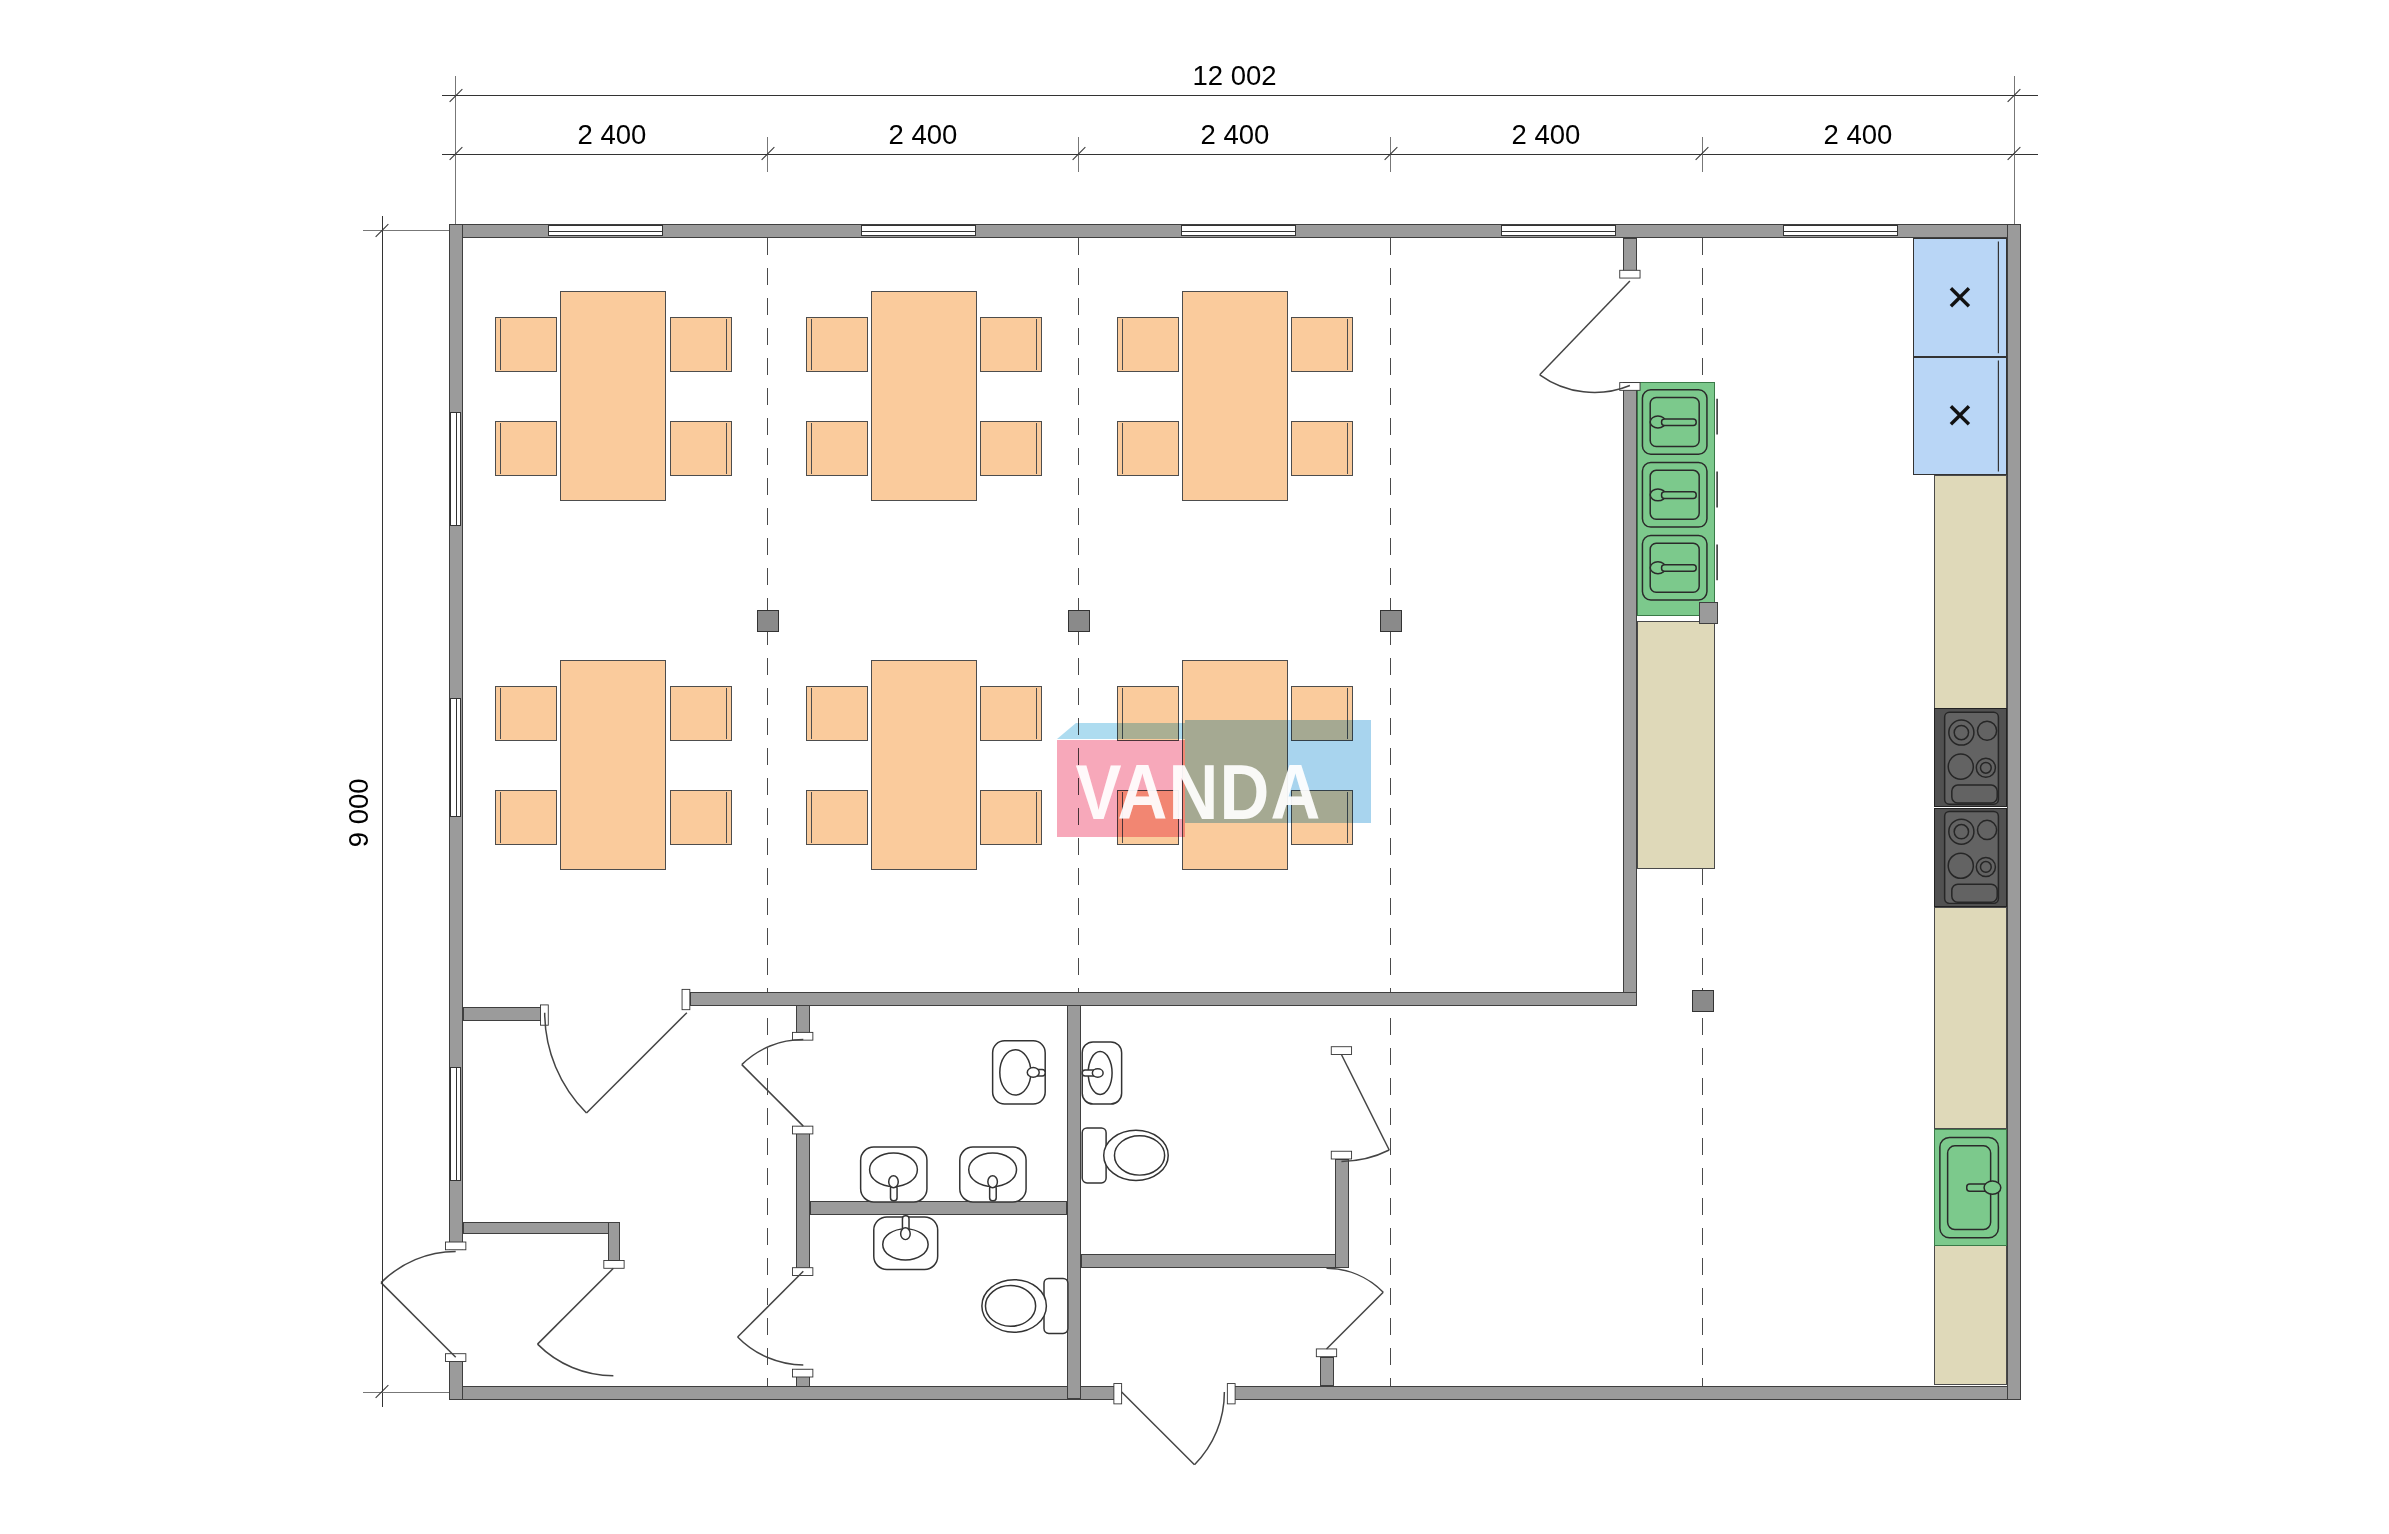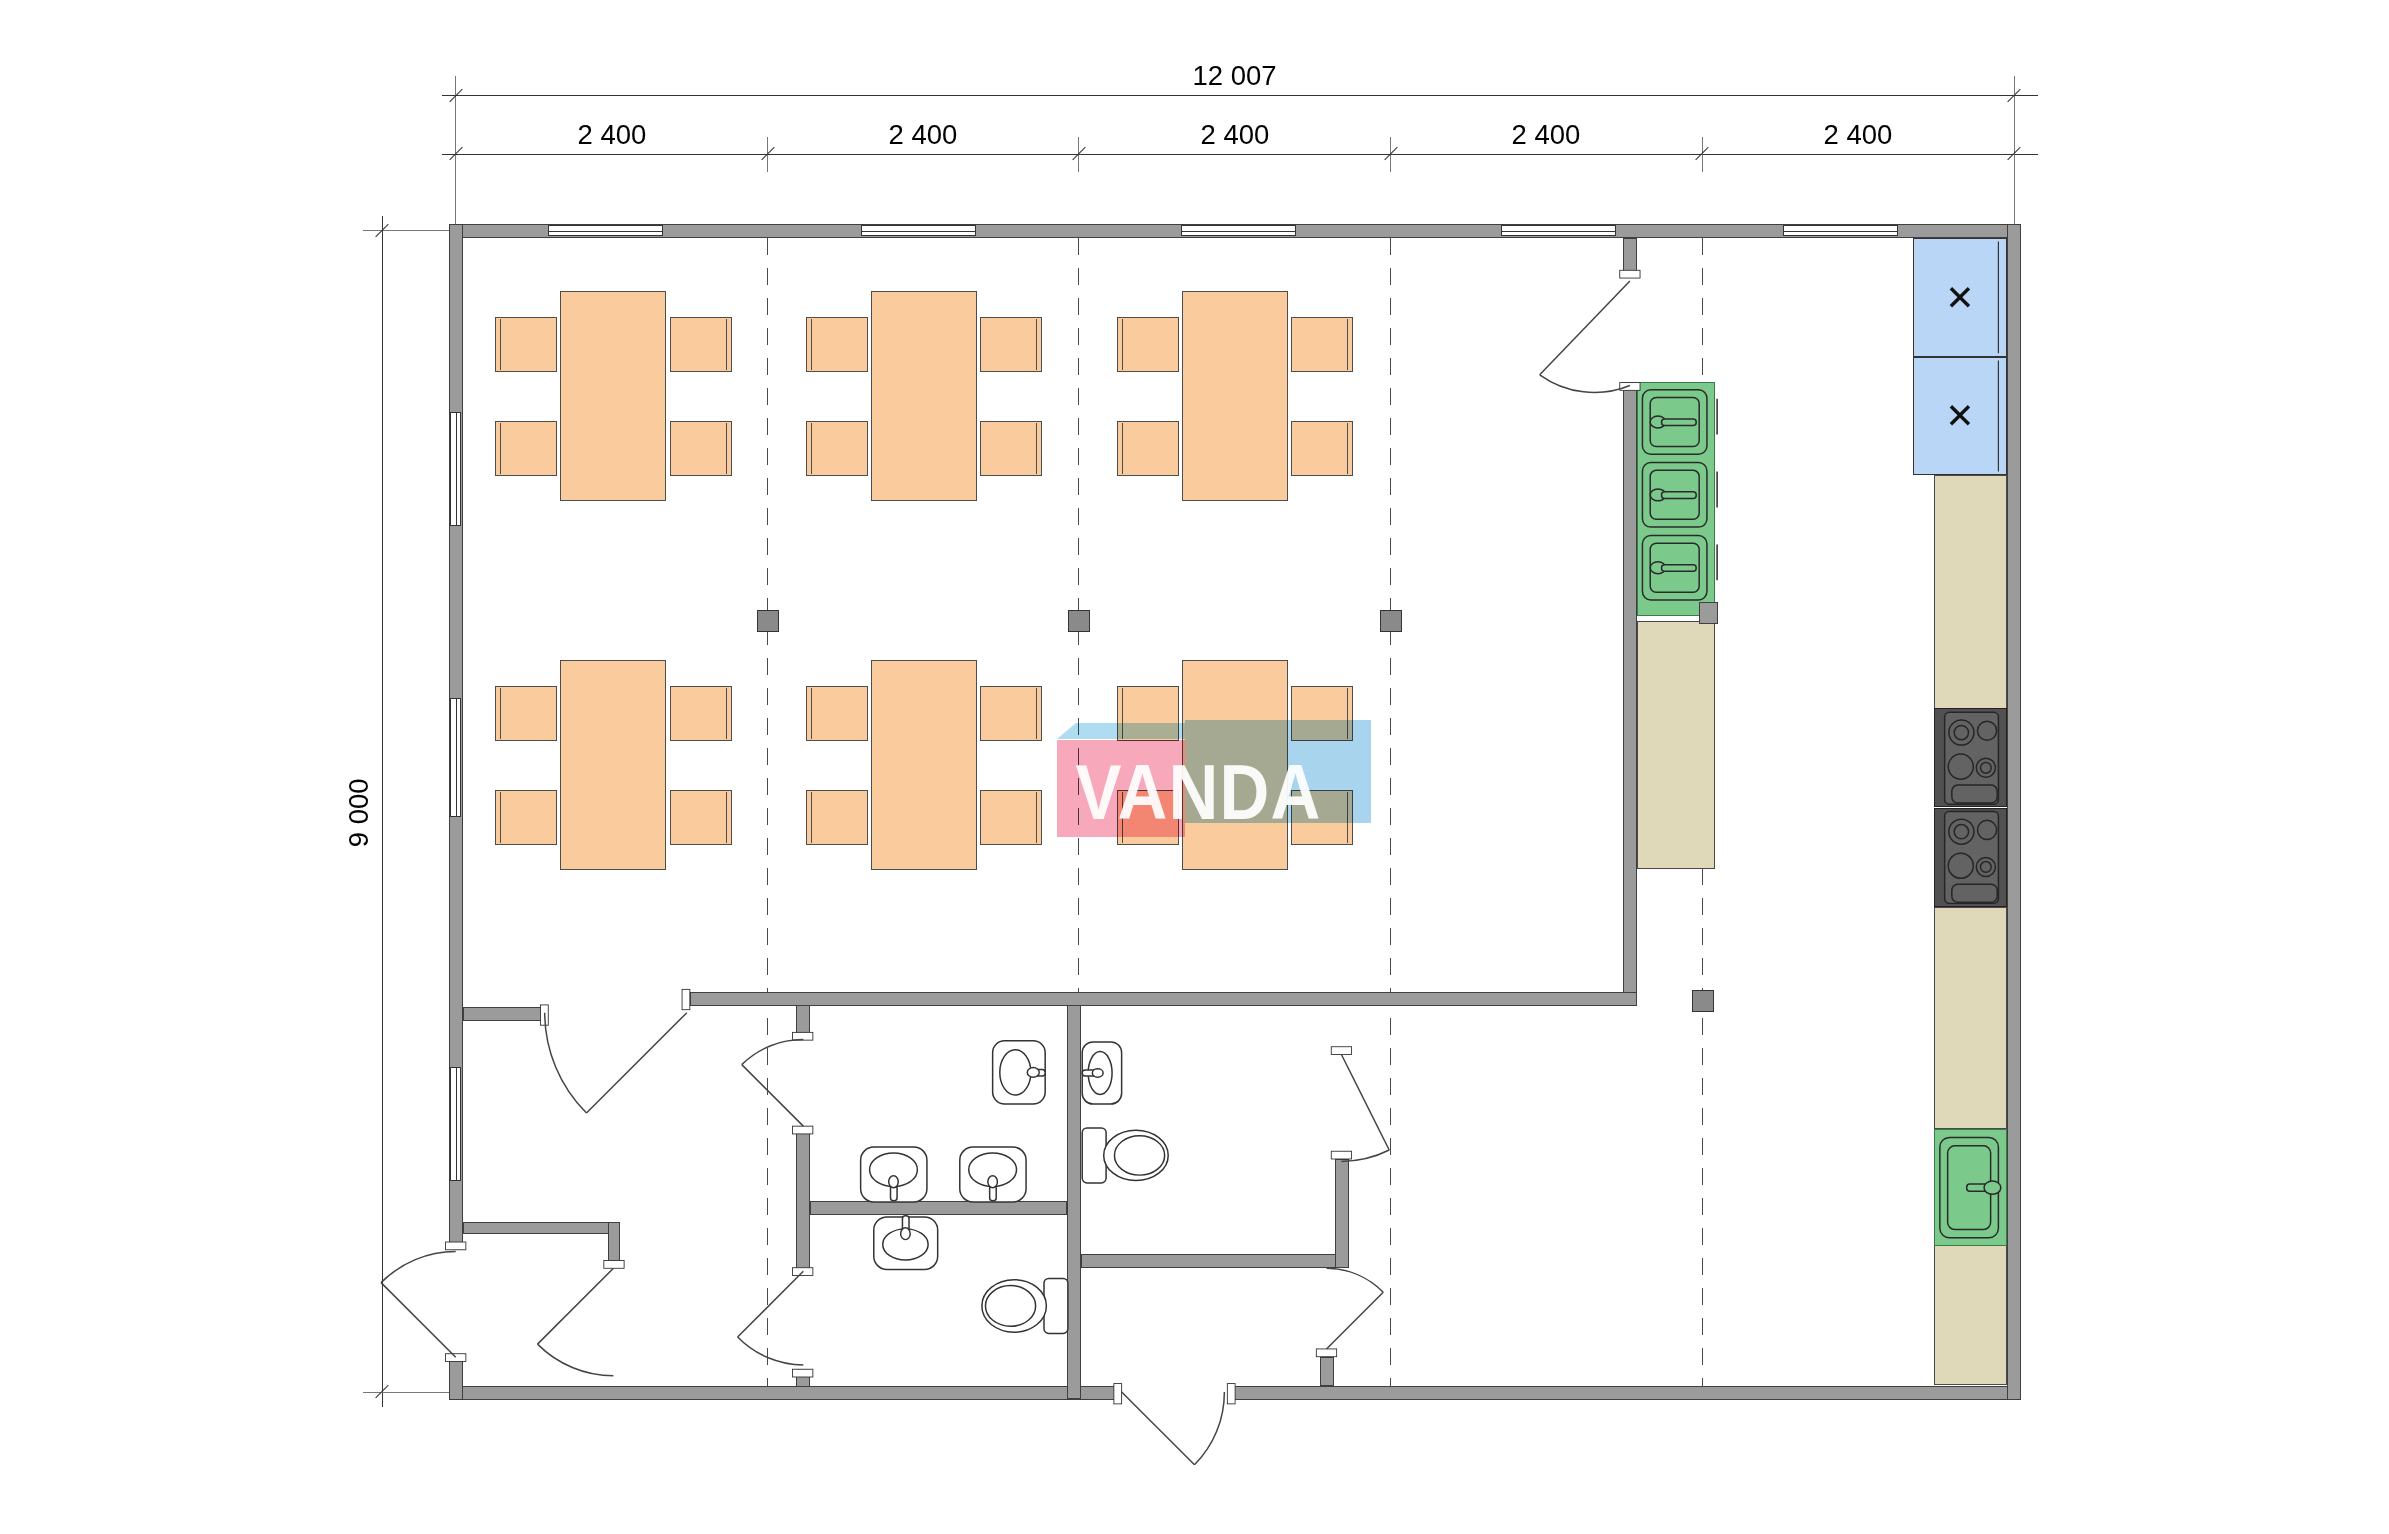--- a/index.html
+++ b/index.html
@@ -71,21 +71,21 @@
   <div class="tick" style="left:2014px;top:96px"></div>
   <div class="tick" style="left:456px;top:154px"></div>
   <div class="tick" style="left:768px;top:154px"></div>
   <div class="tick" style="left:1079px;top:154px"></div>
   <div class="tick" style="left:1391px;top:154px"></div>
   <div class="tick" style="left:1702px;top:154px"></div>
   <div class="tick" style="left:2014px;top:154px"></div>
   <div class="tick" style="left:382px;top:231px"></div>
   <div class="tick" style="left:382px;top:1392px"></div>
 
-  <div class="dimtxt" style="left:1145px;top:60px;width:179px">12 007</div>
+  <div class="dimtxt" style="left:1145px;top:60px;width:179px">12 002</div>
   <div class="dimtxt" style="left:558px;top:119px;width:108px">2 400</div>
   <div class="dimtxt" style="left:869px;top:119px;width:108px">2 400</div>
   <div class="dimtxt" style="left:1181px;top:119px;width:108px">2 400</div>
   <div class="dimtxt" style="left:1492px;top:119px;width:108px">2 400</div>
   <div class="dimtxt" style="left:1804px;top:119px;width:108px">2 400</div>
   <div class="dimtxt" style="left:309px;top:799px;width:96px;height:27.5px;transform:rotate(-90deg)">9 000</div>
 
   <div class="greenbg" style="left:1637px;top:382px;width:78px;height:234px"></div>
   <div class="counter" style="left:1637px;top:621px;width:78px;height:248px"></div>
   <div class="counter" style="left:1934px;top:475px;width:73px;height:234px"></div>

